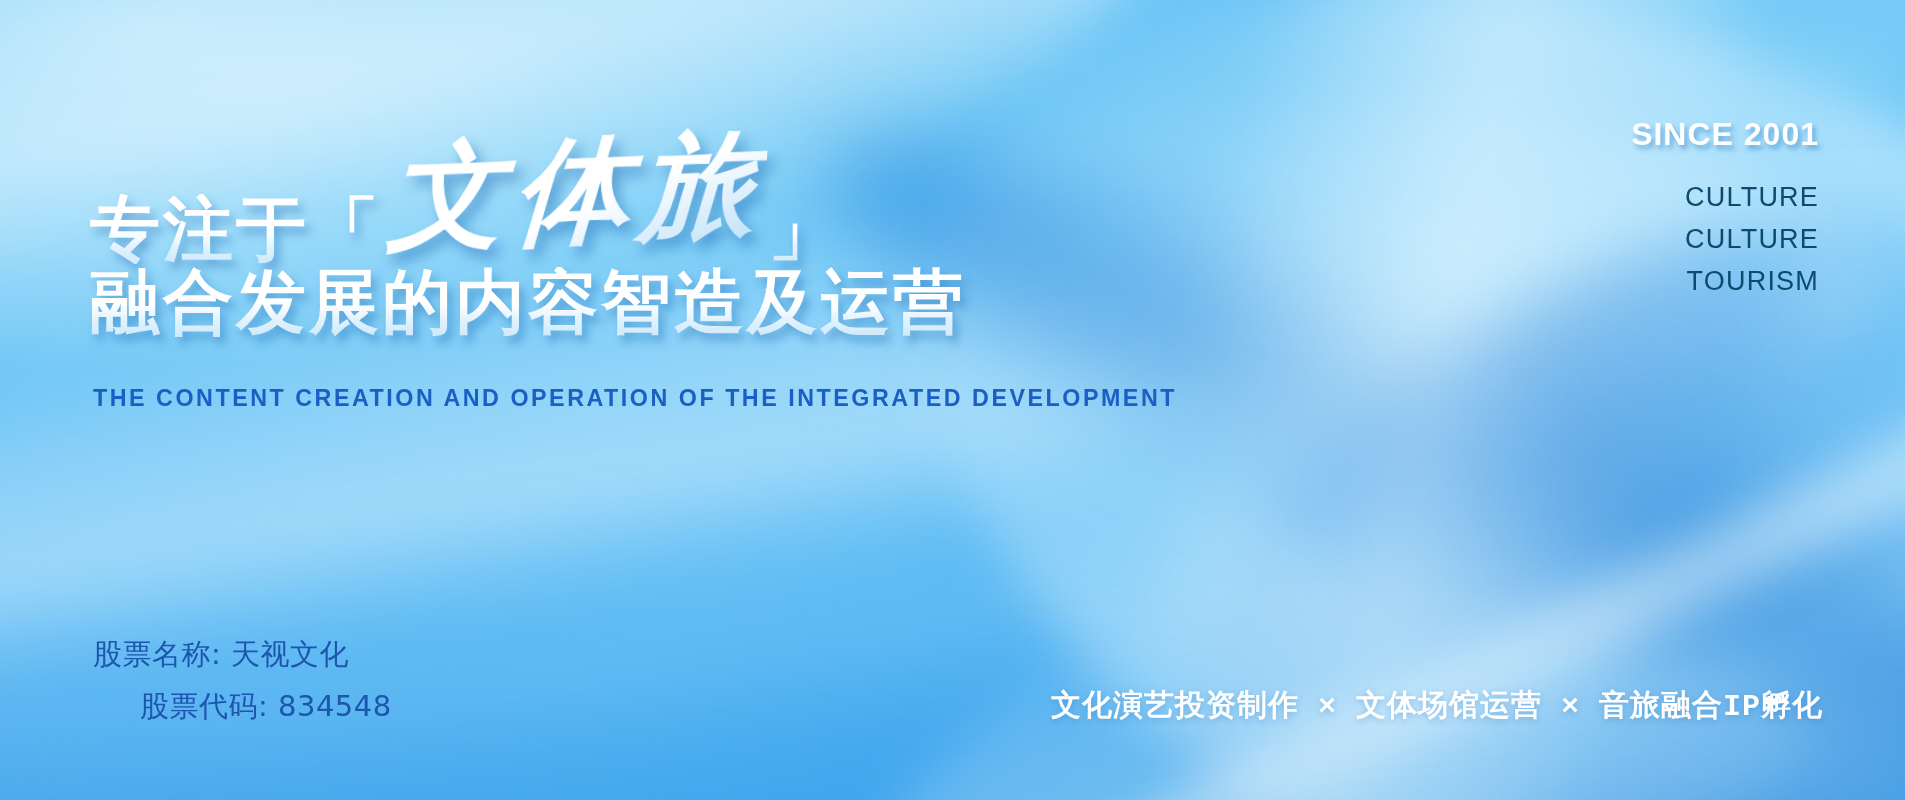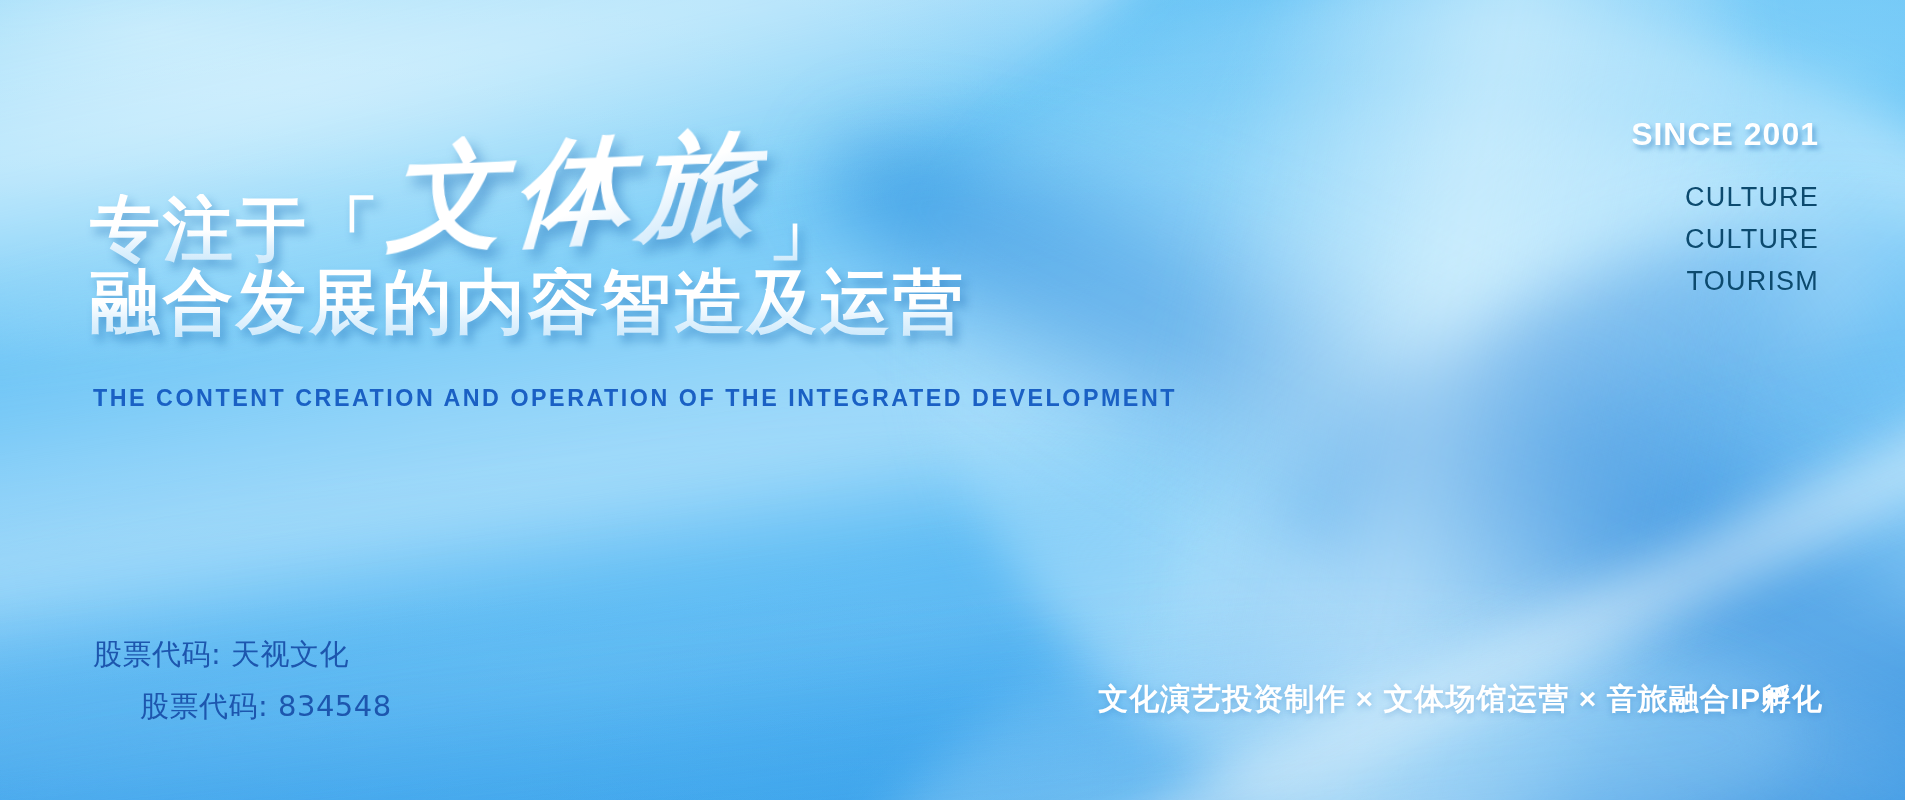--- a/index.html
+++ b/index.html
@@ -252,22 +252,22 @@
     color:#1d56ae;
     margin-bottom:23px;
     white-space:nowrap;
   }
   .stock-line:last-child{margin-bottom:0;margin-left:47px;}
 
   
   #tagline{
     position:absolute;
     right:82px;
-    bottom:80px;
-    font-family:Liberation Sans, sans-serif;
+    bottom:74px;
+    font-family:Liberation Mono, monospace;
     font-weight:700;
     font-size:30px;
     letter-spacing:1px;
     color:#ffffff;
     white-space:nowrap;
     text-shadow:0 2px 6px rgba(12,95,175,.28);
   }
 </style>
 </head>
 <body>
@@ -311,20 +311,20 @@
     <div id="subtitle">THE CONTENT CREATION AND OPERATION OF THE INTEGRATED DEVELOPMENT</div>
 
     <div id="right-col">
       <div id="since-label">SINCE 2001</div>
       <div class="pillar">CULTURE</div>
       <div class="pillar">CULTURE</div>
       <div class="pillar">TOURISM</div>
     </div>
 
     <div id="stock-block">
-      <div class="stock-line">股票代码: 天视文化</div>
+      <div class="stock-line">股票名称: 天视文化</div>
       <div class="stock-line">股票代码: 834548</div>
     </div>
 
     <div id="tagline">文化演艺投资制作 × 文体场馆运营 × 音旅融合IP孵化</div>
 
   </div>
 </div>
 
 </body></html>

